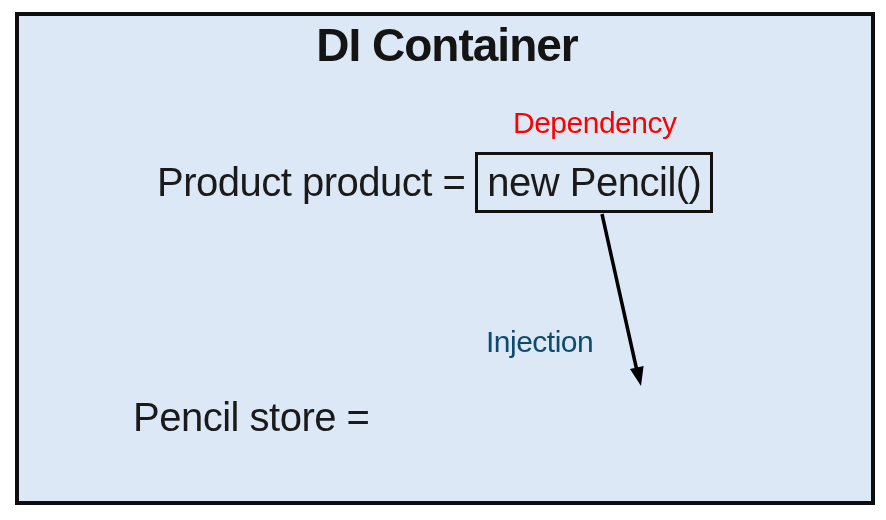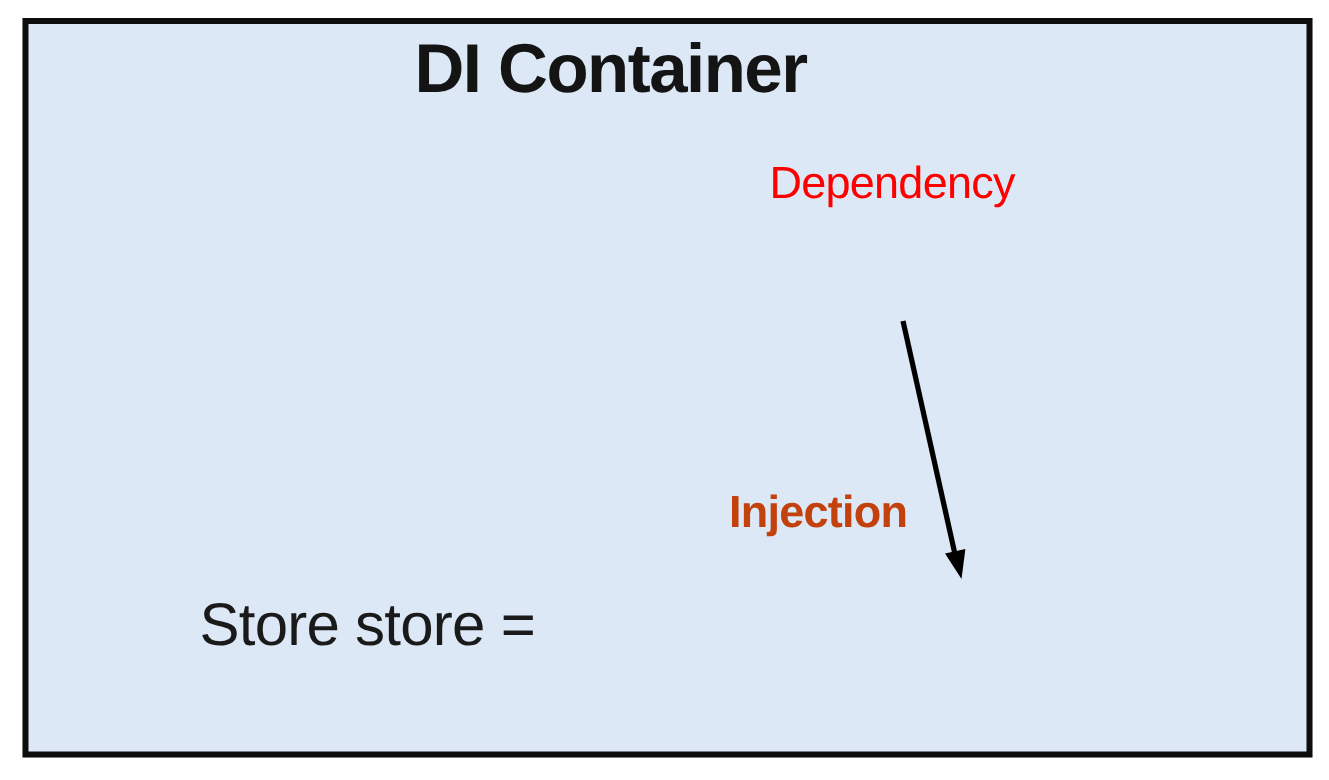--- a/index.html
+++ b/index.html
@@ -29,20 +29,21 @@
     position: absolute;
     left: 15px;
     top: 22px;
     width: 784px;
     text-align: center;
     font-size: 46px;
     line-height: 46px;
     font-weight: bold;
     color: #141414;
     letter-spacing: -1px;
+    padding-left: 40px;
   }
   .annotation {
     position: absolute;
     font-size: 30px;
     line-height: 32px;
     letter-spacing: -0.5px;
   }
   .annotation.dependency { left: 513px; top: 107px; text-align: right; }
   .annotation.injection  { left: 486px; top: 326px; }
   .code-row {
@@ -84,25 +85,29 @@
 <body>
 
 <div class="stage">
 
   <div class="di-container"></div>
 
   <div class="title">DI Container</div>
 
   <div class="annotation dependency" style="color:#ff0000;">Dependency</div>
 
+  <div class="code-row row1">
+    <span class="code-prefix">Product product =</span>
+    <span class="code-box">new Pencil()</span>
+  </div>
 
   <svg class="arrow-layer" viewBox="0 0 886 520" xmlns="http://www.w3.org/2000/svg">
     <line x1="602" y1="214" x2="637" y2="371" stroke="#000000" stroke-width="3.5"></line>
     <polygon points="641,386 630,369 643.6,366" fill="#000000"></polygon>
   </svg>
 
-  <div class="annotation injection" style="color:#c2410c;font-weight:bold;">Injection</div>
+  <div class="annotation injection" style="color:#0c4a6e;">Injection</div>
 
   <div class="code-row row2">
-    <span class="code-prefix">Store store =</span>
+    <span class="code-prefix">Pencil store =</span>
   </div>
 
 </div>
 
 </body></html>

